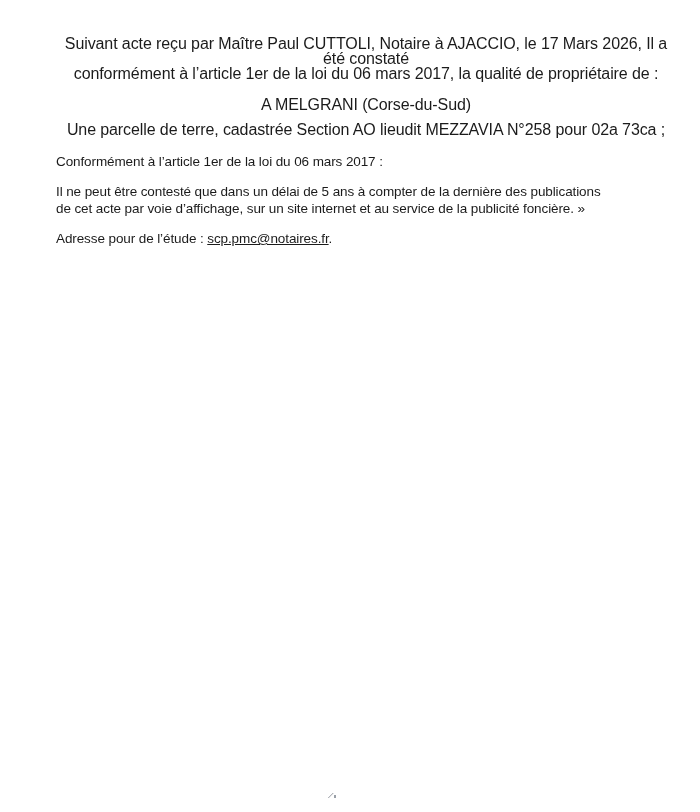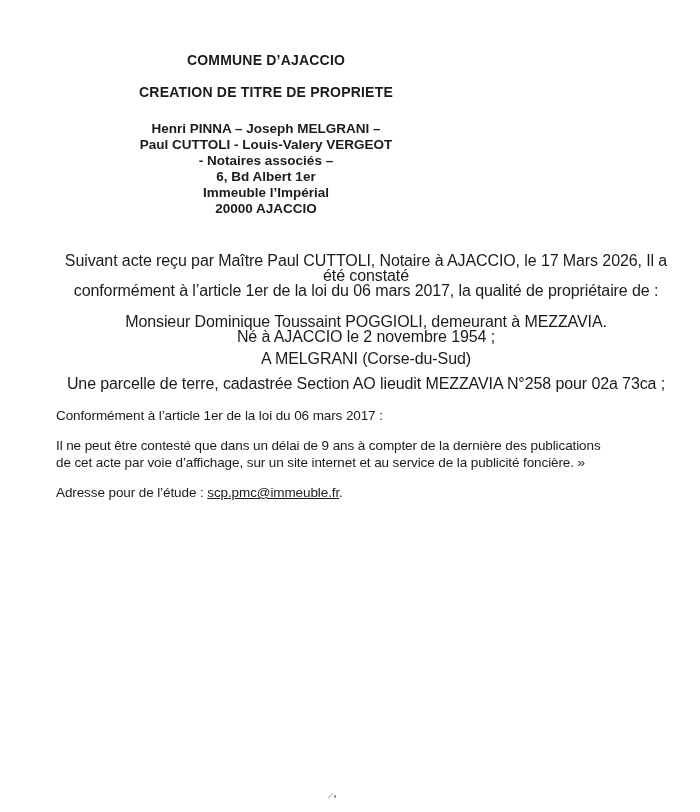--- a/index.html
+++ b/index.html
@@ -90,48 +90,36 @@
     width: 2px;
     height: 3px;
     background: #9aa0a8;
   }
 </style>
 </head>
 <body>
 
 <div class="page">
 
-  <div class="doc-header">
-    <div class="h-commune">COMMUNE D’AJACCIO</div>
-    <div class="h-title">CREATION DE TITRE DE PROPRIETE</div>
-    <div class="h-notaires prewrap">Henri PINNA – Joseph MELGRANI –
-Paul CUTTOLI - Louis-Valery VERGEOT
-- Notaires associés –
-6, Bd Albert 1er
-Immeuble l’Impérial
-20000 AJACCIO</div>
-  </div>
 
   <div class="doc-body">
     <p class="b1 prewrap mb-p1">Suivant acte reçu par Maître Paul CUTTOLI, Notaire à AJACCIO, le 17 Mars 2026, Il a été constaté
 conformément à l’article 1er de la loi du 06 mars 2017, la qualité de propriétaire de :</p>
 
-    <p class="b1 prewrap mb-p2">Monsieur Dominique Toussaint POGGIOLI, demeurant à MEZZAVIA.
-Né à AJACCIO le 2 novembre 1954 ;</p>
 
 
     <p class="b1 prewrap mb-p4">A MELGRANI (Corse-du-Sud)</p>
 
     <p class="b1 prewrap mb-p5">Une parcelle de terre, cadastrée Section AO lieudit MEZZAVIA N°258 pour 02a 73ca ;</p>
 
     <p class="b2 prewrap mb-p6">Conformément à l’article 1er de la loi du 06 mars 2017 :</p>
 
 
-    <p class="b2 prewrap mb-p8">Il ne peut être contesté que dans un délai de 9 ans à compter de la dernière des publications
+    <p class="b2 prewrap mb-p8">Il ne peut être contesté que dans un délai de 5 ans à compter de la dernière des publications
 de cet acte par voie d’affichage, sur un site internet et au service de la publicité foncière. »</p>
 
-    <p class="b2 mb-p9"><span>Adresse pour de l’étude : </span><span class="email-link">scp.pmc@immeuble.fr</span><span>.</span></p>
+    <p class="b2 mb-p9"><span>Adresse pour de l’étude : </span><span class="email-link">scp.pmc@notaires.fr</span><span>.</span></p>
 
   </div>
 
   <div class="scan-artifact"></div>
 
 </div>
 
 </body></html>

